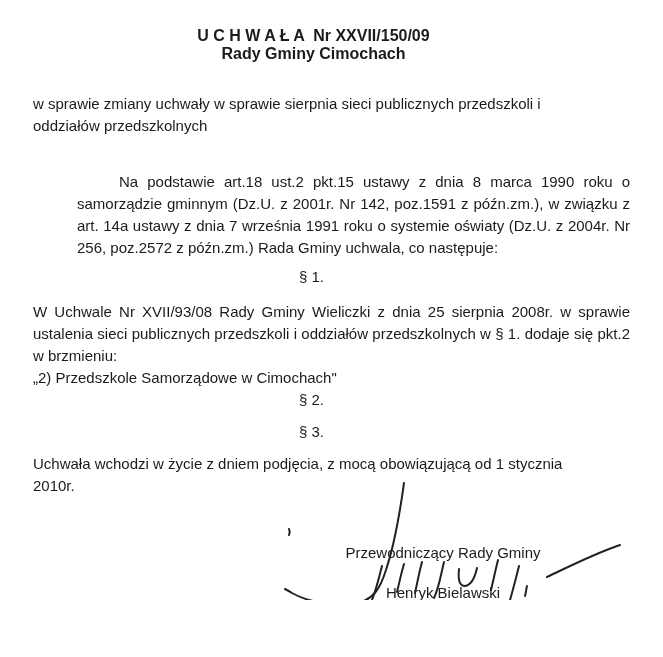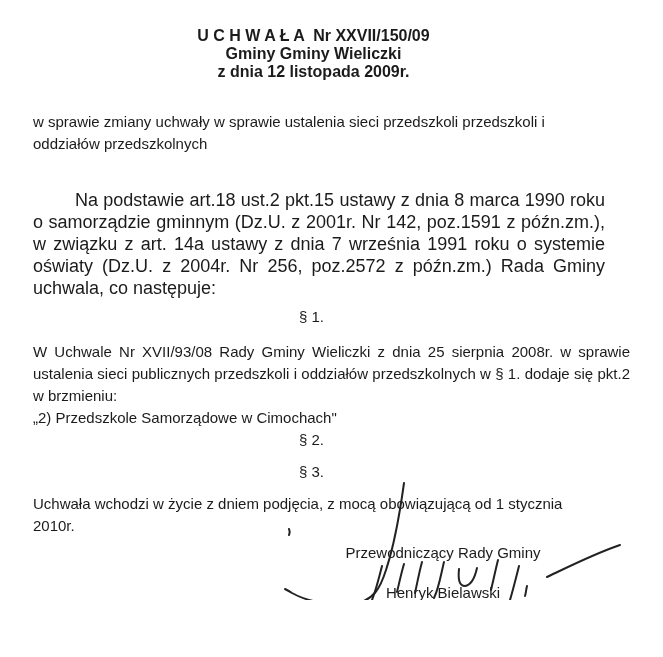--- a/index.html
+++ b/index.html
@@ -28,25 +28,26 @@
   }
   .title-line1 { white-space: pre-wrap; }
   .subject {
     margin-top: 30px;
     font-size: 15px;
     line-height: 22px;
     max-width: 563px;
   }
   .legal-basis {
     margin-top: 34px;
-    font-size: 18px;
+    font-size: 15px;
     line-height: 22px;
     text-align: justify;
     text-indent: 42px;
     max-width: 572px;
+    margin-left: 44px;
   }
   .sec-heading {
     text-align: center;
     font-size: 15px;
     line-height: 22px;
     margin-right: 40px;
   }
   .h1 { margin-top: 7px; }
   .h2 { margin-top: 0px; }
   .h3 { margin-top: 10px; }
@@ -77,25 +78,24 @@
     pointer-events: none;
   }
 </style>
 </head>
 <body>
 
 <div class="page">
 
   <div class="title-block">
     <div class="title-line1">U C H W A Ł A  Nr XXVII/150/09</div>
-    <div>Gminy Gminy Wieliczki</div>
-    <div>z dnia 12 listopada 2009r.</div>
+    <div>Rady Gminy Cimochach</div>
   </div>
 
-  <div class="subject">w sprawie zmiany uchwały w sprawie ustalenia sieci przedszkoli przedszkoli i oddziałów przedszkolnych</div>
+  <div class="subject">w sprawie zmiany uchwały w sprawie sierpnia sieci publicznych przedszkoli i oddziałów przedszkolnych</div>
 
   <div class="legal-basis">Na podstawie art.18 ust.2 pkt.15 ustawy z dnia 8 marca 1990 roku o samorządzie gminnym (Dz.U. z 2001r. Nr 142, poz.1591 z późn.zm.), w związku z art. 14a ustawy z dnia 7 września 1991 roku o systemie oświaty (Dz.U. z 2004r. Nr 256, poz.2572 z późn.zm.) Rada Gminy uchwala, co następuje:</div>
 
   <div class="sec-heading h1">§ 1.</div>
   <div class="sec-body b1">W Uchwale Nr XVII/93/08 Rady Gminy Wieliczki z dnia 25 sierpnia 2008r. w sprawie ustalenia sieci publicznych przedszkoli i oddziałów przedszkolnych w § 1. dodaje się pkt.2 w brzmieniu:</div>
   <div class="quote-line">„2) Przedszkole Samorządowe w Cimochach"</div>
 
   <div class="sec-heading h2">§ 2.</div>
 
   <div class="sec-heading h3">§ 3.</div>

